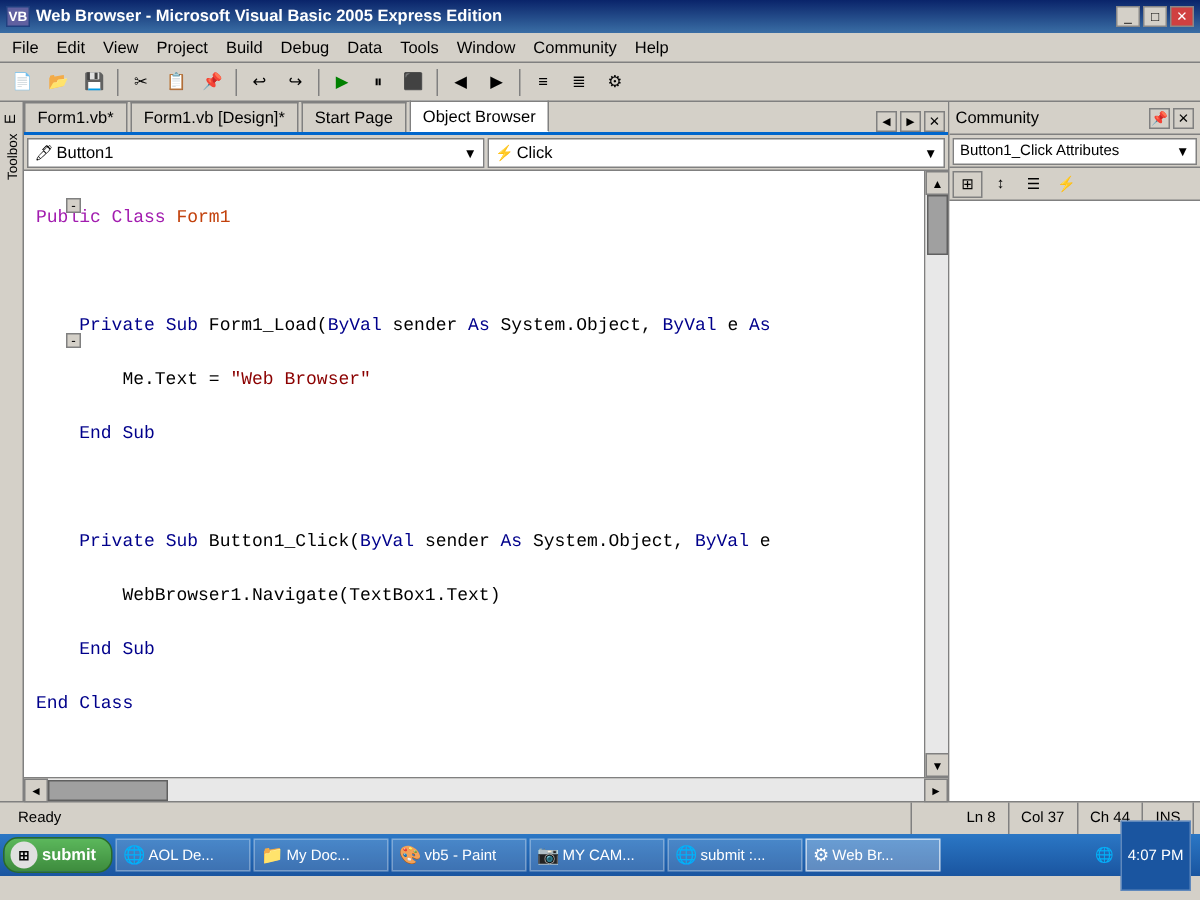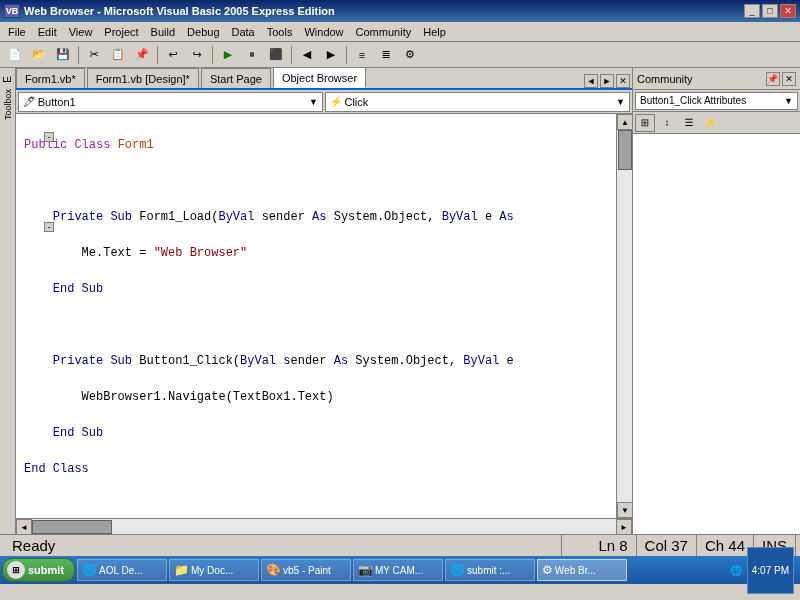--- a/index.html
+++ b/index.html
@@ -394,21 +394,21 @@
       <div class="props-tb-btn" style="width:20px;height:18px;background:#d4d0c8;border:1px solid transparent;display:flex;align-items:center;justify-content:center;font-size:10px;cursor:pointer;">↕</div>
       <div class="props-tb-btn" style="width:20px;height:18px;background:#d4d0c8;border:1px solid transparent;display:flex;align-items:center;justify-content:center;font-size:10px;cursor:pointer;">☰</div>
       <div class="props-tb-btn" style="width:20px;height:18px;background:#d4d0c8;border:1px solid transparent;display:flex;align-items:center;justify-content:center;font-size:10px;cursor:pointer;">⚡</div>
     </div>
 
     <div id="props-content" style="flex:1;background:white;"></div>
   </div>
 
 </div>
 
-<div id="status-bar" style="height:22px;background:#d4d0c8;display:flex;align-items:center;border-top:1px solid #808080;font-size:15px;padding:0 4px;">
+<div id="status-bar" style="height:22px;background:#d4d0c8;display:flex;align-items:center;border-top:1px solid #808080;font-size:10px;padding:0 4px;">
   <div class="status-item" style="padding:0 8px;border-right:1px solid #808080;height:100%;display:flex;align-items:center;flex:1;">
     <span>Ready</span>
   </div>
   <div class="status-item" style="padding:0 8px;border-right:1px solid #808080;height:100%;display:flex;align-items:center;margin-left:28px;">
     <span>Ln 8</span>
   </div>
   <div class="status-item" style="padding:0 8px;border-right:1px solid #808080;height:100%;display:flex;align-items:center;">
     <span>Col 37</span>
   </div>
   <div class="status-item" style="padding:0 8px;border-right:1px solid #808080;height:100%;display:flex;align-items:center;">

